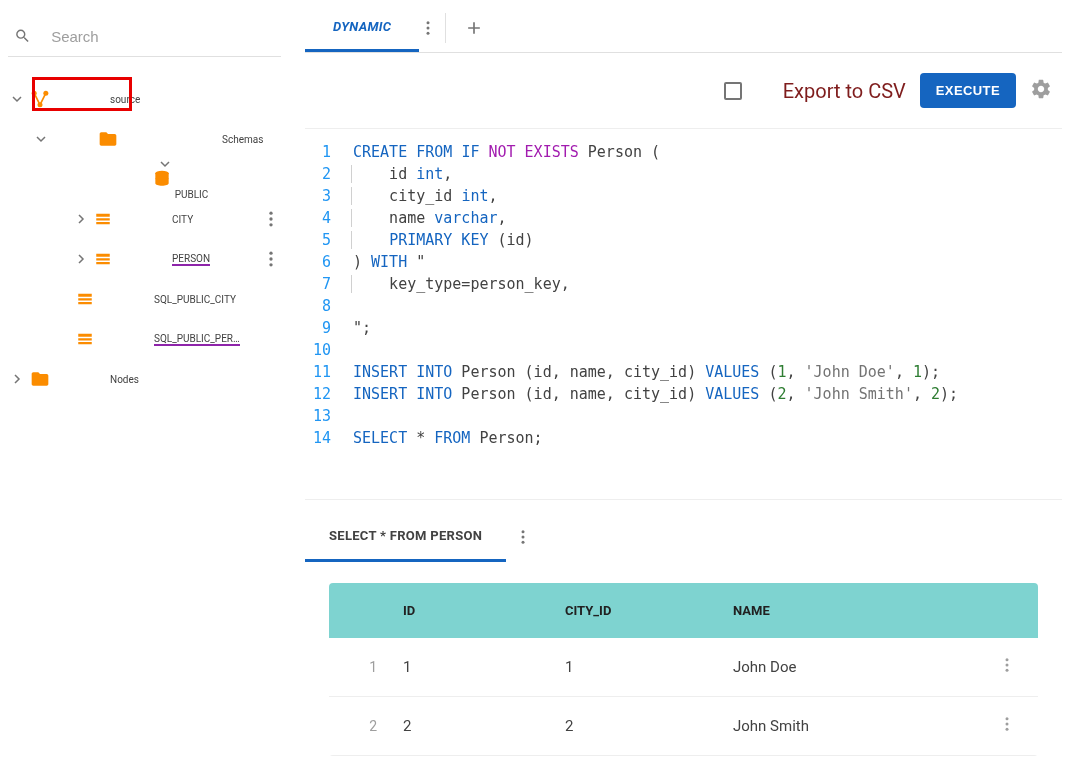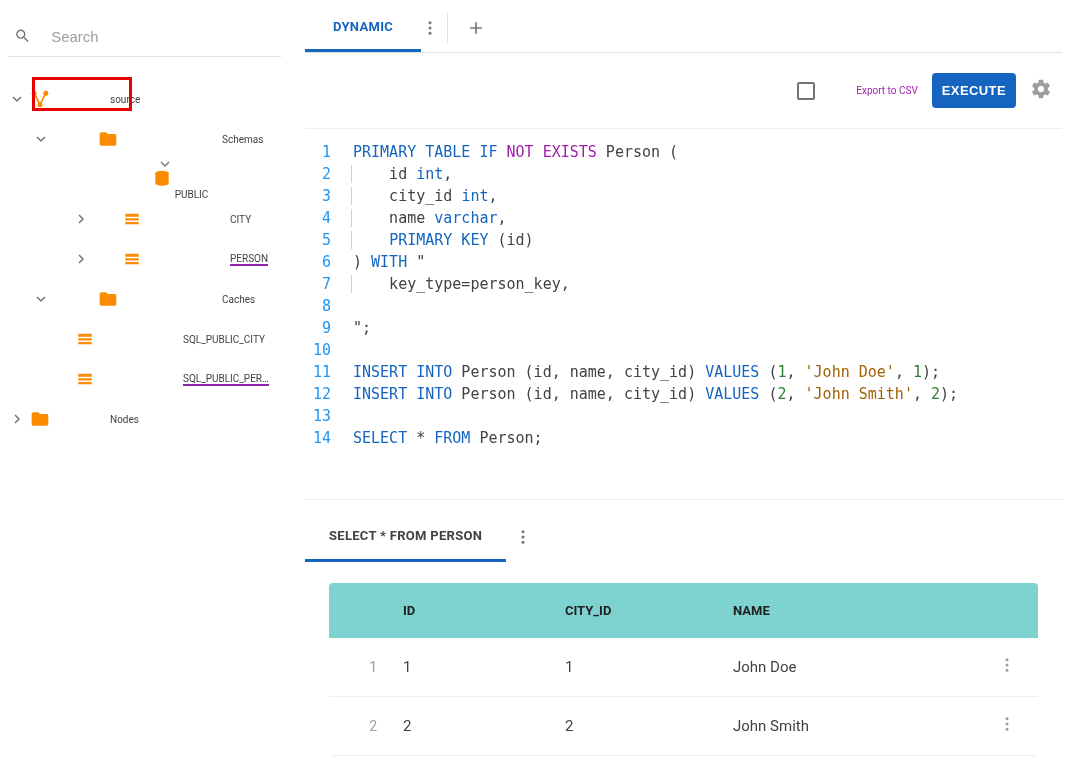--- a/index.html
+++ b/index.html
@@ -13,53 +13,53 @@
 .search-box input::placeholder { color: #9e9e9e; }
 
 .tree-row { display: flex; align-items: center; height: 40px; cursor: pointer; position: relative; }
 .tree-row .chev { width: 10px; height: 10px; flex: none; margin-right: 8px; }
 .tree-row .icon { width: 20px; height: 20px; flex: none; margin-right: 14px; fill: #fb8c00; }
 .tree-row .label { font-size: 10px; color: #424242; margin-left: 46px; }
 .tree-row .more { margin-left: auto; width: 20px; height: 20px; fill: #757575; cursor: pointer; }
 .ind1 { padding-left: 4px; }
 .ind2 { padding-left: 28px; gap: 44px; }
 .ind3 { padding-left: 48px; flex-direction: column; }
-.ind4 { padding-left: 68px; gap: 29px; }
+.ind4 { padding-left: 68px; }
 
 .highlight-box { border: 3px solid #e80000; position: absolute; left: 24px; top: -2px; width: 100px; height: 34px; pointer-events: none; }
 .underline-purple { border-bottom: 2px solid #8e24aa; }
 
 
 .main { flex: 1; display: flex; flex-direction: column; padding: 0 10px 0 16px; }
 
-.tabs { display: flex; align-items: center; border-bottom: 1px solid #e0e0e0; margin-top: 4px; }
+.tabs { display: flex; align-items: center; border-bottom: 1px solid #e0e0e0; margin-top: 4px; font-style: italic; }
 .tab { display: flex; align-items: center; justify-content: center; height: 48px; padding: 0 28px; font-size: 13px; font-weight: 700; color: #616161; position: relative; cursor: pointer; letter-spacing: 0.3px; }
 .tab.active { color: #1565c0; border-bottom: 3px solid #1565c0; }
 .tab-more { width: 18px; height: 48px; display: flex; align-items: center; justify-content: center; cursor: pointer; }
 .tab-more svg { width: 18px; height: 18px; fill: #757575; }
 .tab-divider { width: 1px; height: 30px; background: #e0e0e0; margin: 0 8px; }
 .add-tab { width: 40px; height: 48px; display: flex; align-items: center; justify-content: center; cursor: pointer; }
 .add-tab svg { width: 20px; height: 20px; fill: #757575; }
 
 .toolbar { display: flex; align-items: center; justify-content: flex-end; gap: 14px; padding: 20px 10px 20px 0; border-bottom: 1px solid #eee; }
 .chk { width: 18px; height: 18px; border: 2px solid #757575; border-radius: 2px; }
-.toolbar-label { font-size: 10px; color: #a21caf; padding-left: 27px; }
-.exec-btn { background: #1565c0; color: #fff; font-weight: 700; font-size: 13px; letter-spacing: 0.4px; padding: 10px 10px; border: none; border-radius: 4px; cursor: pointer; }
+.toolbar-label { font-size: 20px; color: #7f1d1d; padding-left: 27px; }
+.exec-btn { background: #1565c0; color: #fff; font-weight: 700; font-size: 13px; letter-spacing: 0.4px; padding: 10px 16px; border: none; border-radius: 4px; cursor: pointer; }
 .gear svg { width: 22px; height: 22px; fill: #9e9e9e; }
 
 
 .editor { font-family: 'Consolas', 'Monaco', monospace; font-size: 15px; line-height: 22px; padding: 12px 0 50px 0; border-bottom: 1px solid #eee; }
 .editor-line { display: flex; }
 .gutter { width: 48px; text-align: right; padding-right: 22px; color: #2196f3; user-select: none; }
 .code { white-space: pre; color: #424242; }
 .gl { color: #bdbdbd; border-left: 1px solid #d0d0d0; padding-left: 1px; margin-left: -2px; }
 .k { color: #1565c0; }
 .g { color: #a21caf; }
 .n { color: #2e7d32; }
-.s { color: #a16207; }
+.s { color: #737373; }
 
 
 .result-tabs { display: flex; align-items: flex-start; margin-top: 12px; }
 .rtab { padding: 16px 24px; font-size: 13px; font-weight: 700; letter-spacing: 0.3px; color: #424242; border-bottom: 3px solid #1565c0; }
 .rtab-more { padding: 16px 8px; }
 .rtab-more svg { width: 18px; height: 18px; fill: #757575; }
 
 .grid { margin: 18px 24px 0 24px; border-radius: 4px; overflow: hidden; }
 .grid-head { display: flex; background: #7ed3d0; padding: 20px 0; font-weight: 700; font-size: 13px; color: #212121; }
 .grid-row { display: flex; align-items: center; padding: 18px 0; border-bottom: 1px solid #eee; font-size: 15px; color: #424242; }
@@ -144,29 +144,20 @@
         <rect x="3" y="16" width="18" height="3"></rect>
       </svg>
     <span class="label underline-purple">PERSON</span>
     <svg class="more" viewBox="0 0 24 24">
         <circle cx="12" cy="5" r="2"></circle>
         <circle cx="12" cy="12" r="2"></circle>
         <circle cx="12" cy="19" r="2"></circle>
       </svg>
   </div>
 
-  <div class="tree-row ind2">
-    <svg class="chev" viewBox="0 0 10 10">
-        <path d="M1 3 L5 7 L9 3" fill="none" stroke="#757575" stroke-width="1.5"></path>
-      </svg>
-    <svg class="icon" viewBox="0 0 24 24">
-        <path d="M10 4H4c-1.1 0-2 .9-2 2v12c0 1.1.9 2 2 2h16c1.1 0 2-.9 2-2V8c0-1.1-.9-2-2-2h-8l-2-2z"></path>
-      </svg>
-    <span class="label">Caches</span>
-  </div>
 
   <div class="tree-row ind4">
     <svg class="icon" viewBox="0 0 24 24" style="width:18px;height:18px">
         <rect x="3" y="5" width="18" height="4"></rect>
         <rect x="3" y="11" width="18" height="3"></rect>
         <rect x="3" y="16" width="18" height="3"></rect>
       </svg>
     <span class="label">SQL_PUBLIC_CITY</span>
   </div>
 
@@ -213,21 +204,21 @@
     <span class="toolbar-label">Export to CSV</span>
     <button class="exec-btn">EXECUTE</button>
     <div class="gear"><svg viewBox="0 0 24 24">
           <path d="M19.43 12.98c.04-.32.07-.64.07-.98s-.03-.66-.07-.98l2.11-1.65c.19-.15.24-.42.12-.64l-2-3.46c-.12-.22-.39-.3-.61-.22l-2.49 1c-.52-.4-1.08-.73-1.69-.98l-.38-2.65A.488.488 0 0014 2h-4c-.25 0-.46.18-.49.42l-.38 2.65c-.61.25-1.17.59-1.69.98l-2.49-1c-.23-.09-.49 0-.61.22l-2 3.46c-.13.22-.07.49.12.64l2.11 1.65c-.04.32-.07.65-.07.98s.03.66.07.98l-2.11 1.65c-.19.15-.24.42-.12.64l2 3.46c.12.22.39.3.61.22l2.49-1c.52.4 1.08.73 1.69.98l.38 2.65c.03.24.24.42.49.42h4c.25 0 .46-.18.49-.42l.38-2.65c.61-.25 1.17-.59 1.69-.98l2.49 1c.23.09.49 0 .61-.22l2-3.46c.12-.22.07-.49-.12-.64l-2.11-1.65zM12 15.5c-1.93 0-3.5-1.57-3.5-3.5s1.57-3.5 3.5-3.5 3.5 1.57 3.5 3.5-1.57 3.5-3.5 3.5z"></path>
         </svg></div>
   </div>
 
   <div class="editor" id="editor">
       <div class="editor-line">
         <div class="gutter">1</div>
-        <div class="code"><span class="k">PRIMARY TABLE</span><span> </span><span class="k">IF</span><span> </span><span class="g">NOT EXISTS</span><span> Person (</span></div>
+        <div class="code"><span class="k">CREATE FROM</span><span> </span><span class="k">IF</span><span> </span><span class="g">NOT EXISTS</span><span> Person (</span></div>
       </div>
       <div class="editor-line">
         <div class="gutter">2</div>
         <div class="code"><span class="gl"> </span><span>   id </span><span class="k">int</span><span>,</span></div>
       </div>
       <div class="editor-line">
         <div class="gutter">3</div>
         <div class="code"><span class="gl"> </span><span>   city_id </span><span class="k">int</span><span>,</span></div>
       </div>
       <div class="editor-line">

